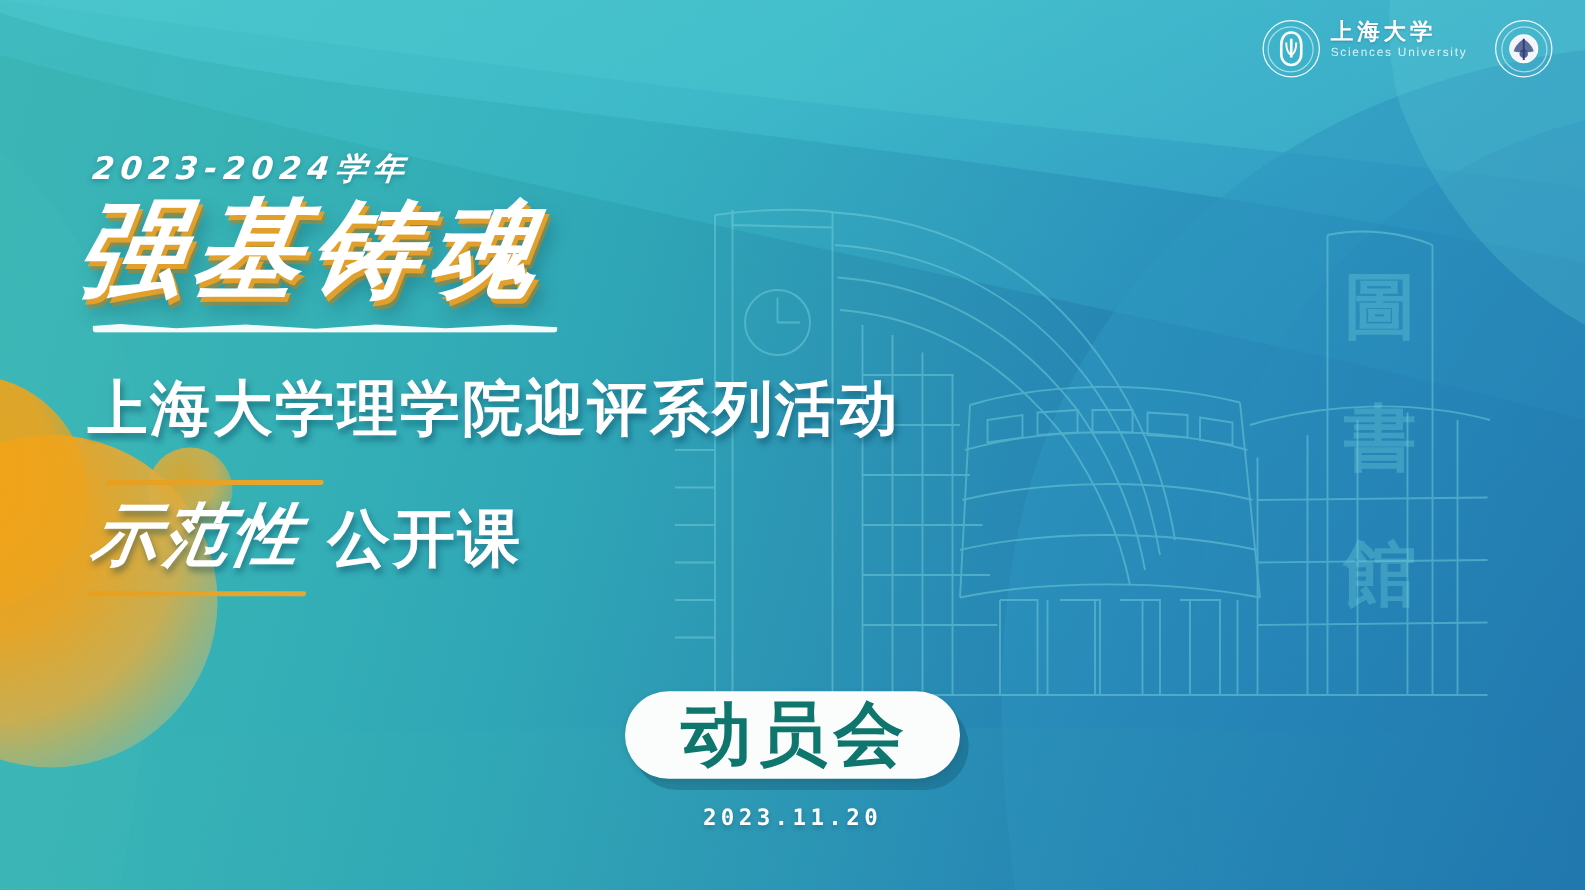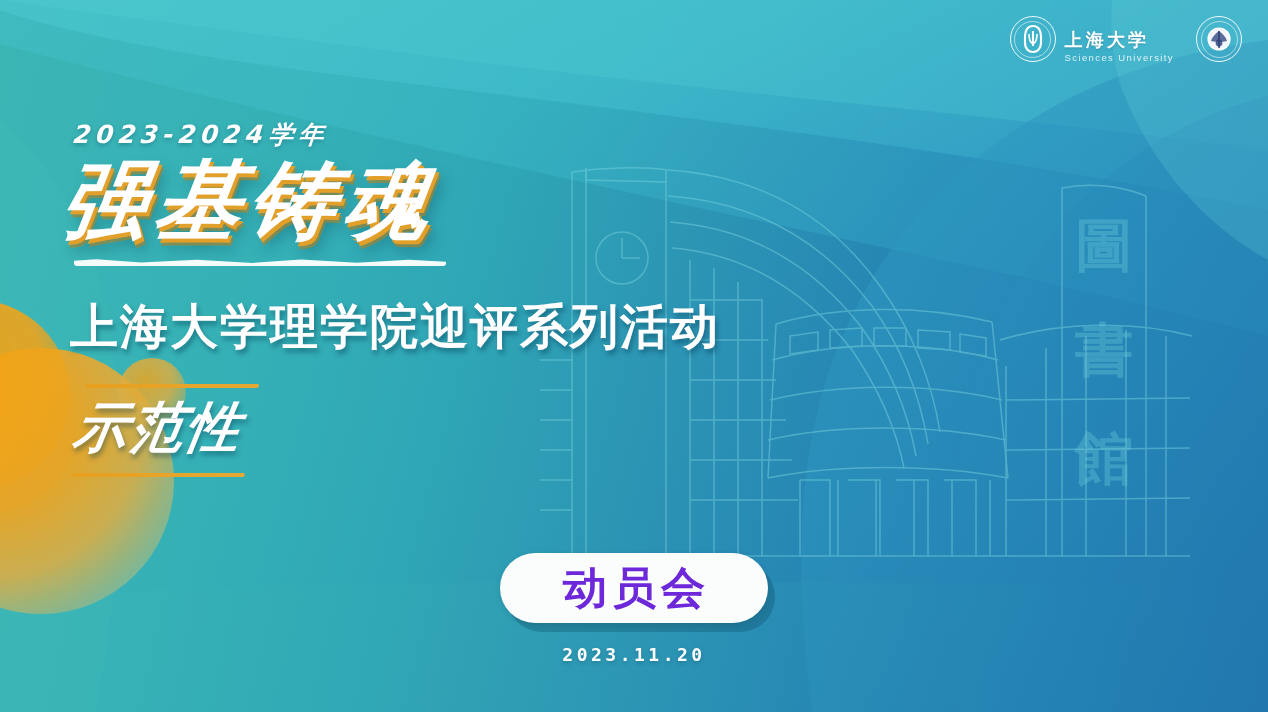--- a/index.html
+++ b/index.html
@@ -44,21 +44,21 @@
     background:radial-gradient(circle at 40% 35%,#eda51e 0%,#d8ae46 45%,rgba(120,183,163,0) 100%);
     opacity:.85;
   }
 
   
   .logos{
     position:absolute;right:26px;top:16px;
     display:flex;align-items:center;gap:22px;
     z-index:7;
   }
-  .logo-unit{display:flex;align-items:flex-end;gap:9px;}
+  .logo-unit{display:flex;align-items:flex-start;gap:9px;}
   .logo-mark{
     width:46px;height:46px;border-radius:50%;
     border:1.6px solid rgba(255,255,255,.92);
     position:relative;flex:none;
     display:flex;align-items:center;justify-content:center;
   }
   .logo-mark::before{
     content:"";position:absolute;inset:3.5px;border-radius:50%;
     border:1px solid rgba(255,255,255,.55);
   }
@@ -149,21 +149,21 @@
     position:absolute;left:50%;transform:translateX(-50%);
     top:553px;
     min-width:268px;height:70px;
     background:#fbfdfd;
     border-radius:36px;
     display:flex;align-items:center;justify-content:center;
     box-shadow:7px 9px 0 rgba(8,60,85,.26), 0 2px 6px rgba(0,0,0,.12);
     z-index:8;
   }
   .pill-txt{
-    color:#6d28d9;font-size:44px;font-weight:900;letter-spacing:5px;
+    color:#0f766e;font-size:56px;font-weight:900;letter-spacing:5px;
     font-family:"DejaVu Sans","Liberation Sans",sans-serif;
     padding-left:5px;
   }
   .date{
     position:absolute;left:50%;transform:translateX(-50%);
     top:644px;
     color:#ffffff;font-size:18px;font-weight:700;letter-spacing:3.5px;
     font-family:"DejaVu Sans Mono","Liberation Mono",monospace;
     text-shadow:0 2px 4px rgba(0,60,85,.3);
     z-index:8;
@@ -317,20 +317,21 @@
 
     <div class="slogan-wrap">
       <div class="slogan">强基铸魂</div>
       <div class="slogan-rule"></div>
     </div>
 
     <div class="line-main">上海大学理学院迎评系列活动</div>
 
     <div class="line-sub">
       <span class="emph">示范性</span>
+      <span class="plain">公开课</span>
     </div>
 
   </div>
 
   <div class="pill">
     <span class="pill-txt">动员会</span>
   </div>
 
   <div class="date">2023.11.20</div>
 

